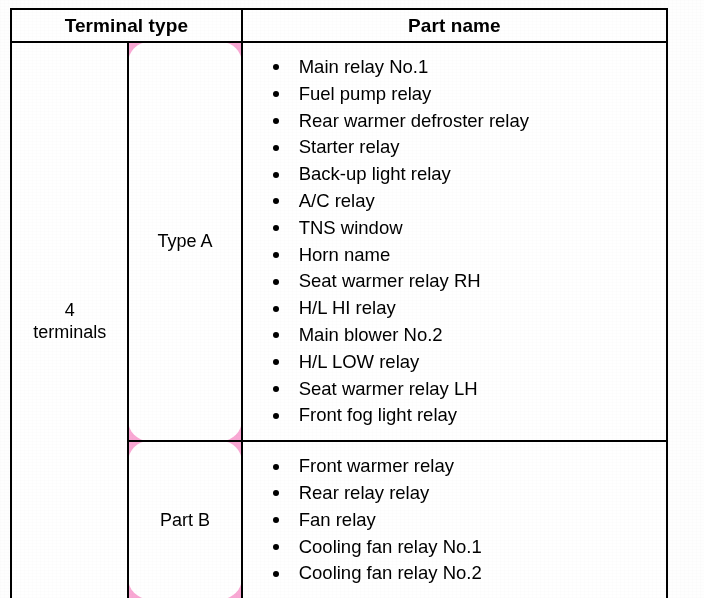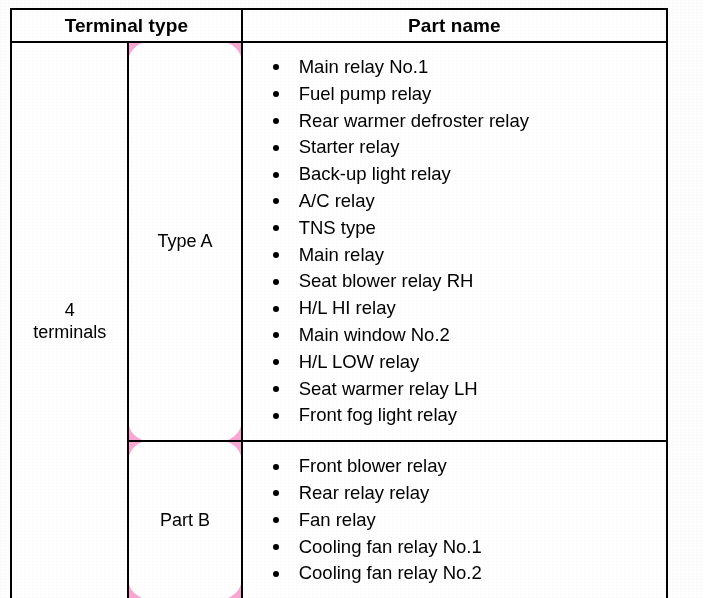--- a/index.html
+++ b/index.html
@@ -147,38 +147,38 @@
         <td class="type-label">Type A</td>
 
         <td class="part-cell">
           <ul class="part-list">
             <li><span class="bullet"></span><span>Main relay No.1</span></li>
             <li><span class="bullet"></span><span>Fuel pump relay</span></li>
             <li><span class="bullet"></span><span>Rear warmer defroster relay</span></li>
             <li><span class="bullet"></span><span>Starter relay</span></li>
             <li><span class="bullet"></span><span>Back-up light relay</span></li>
             <li><span class="bullet"></span><span>A/C relay</span></li>
-            <li><span class="bullet"></span><span>TNS type</span></li>
-            <li><span class="bullet"></span><span>Main relay</span></li>
-            <li><span class="bullet"></span><span>Seat blower relay RH</span></li>
+            <li><span class="bullet"></span><span>TNS window</span></li>
+            <li><span class="bullet"></span><span>Horn name</span></li>
+            <li><span class="bullet"></span><span>Seat warmer relay RH</span></li>
             <li><span class="bullet"></span><span>H/L HI relay</span></li>
-            <li><span class="bullet"></span><span>Main window No.2</span></li>
+            <li><span class="bullet"></span><span>Main blower No.2</span></li>
             <li><span class="bullet"></span><span>H/L LOW relay</span></li>
             <li><span class="bullet"></span><span>Seat warmer relay LH</span></li>
             <li><span class="bullet"></span><span>Front fog light relay</span></li>
           </ul>
         </td>
       </tr>
 
       <tr>
         <td class="type-label">Part B</td>
 
         <td class="part-cell">
           <ul class="part-list">
-            <li><span class="bullet"></span><span>Front blower relay</span></li>
+            <li><span class="bullet"></span><span>Front warmer relay</span></li>
             <li><span class="bullet"></span><span>Rear relay relay</span></li>
             <li><span class="bullet"></span><span>Fan relay</span></li>
             <li><span class="bullet"></span><span>Cooling fan relay No.1</span></li>
             <li><span class="bullet"></span><span>Cooling fan relay No.2</span></li>
           </ul>
         </td>
       </tr>
 
     </tbody>
   </table>

